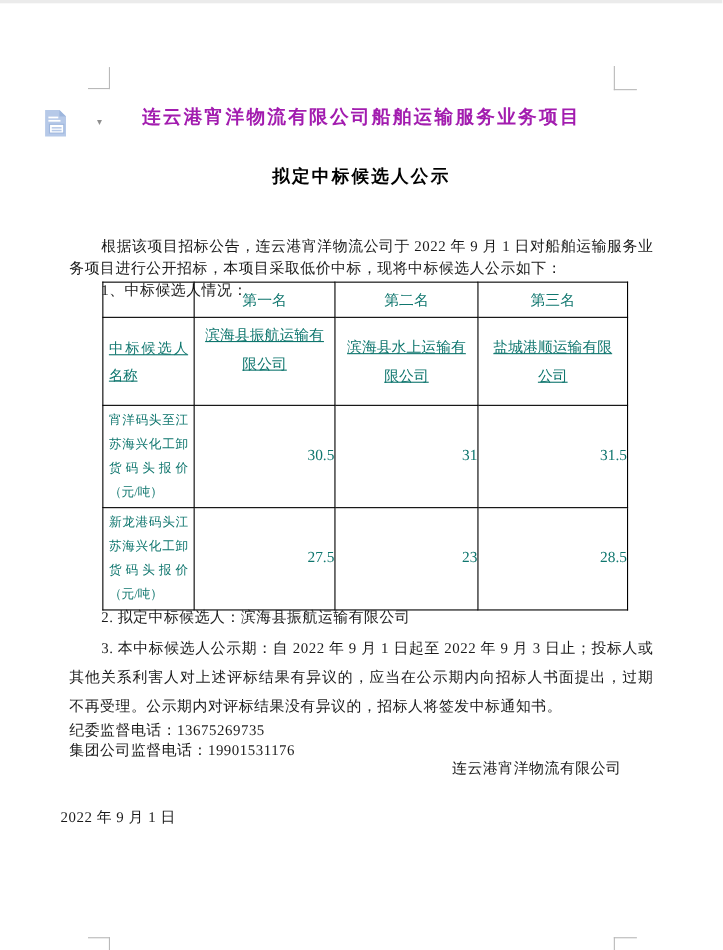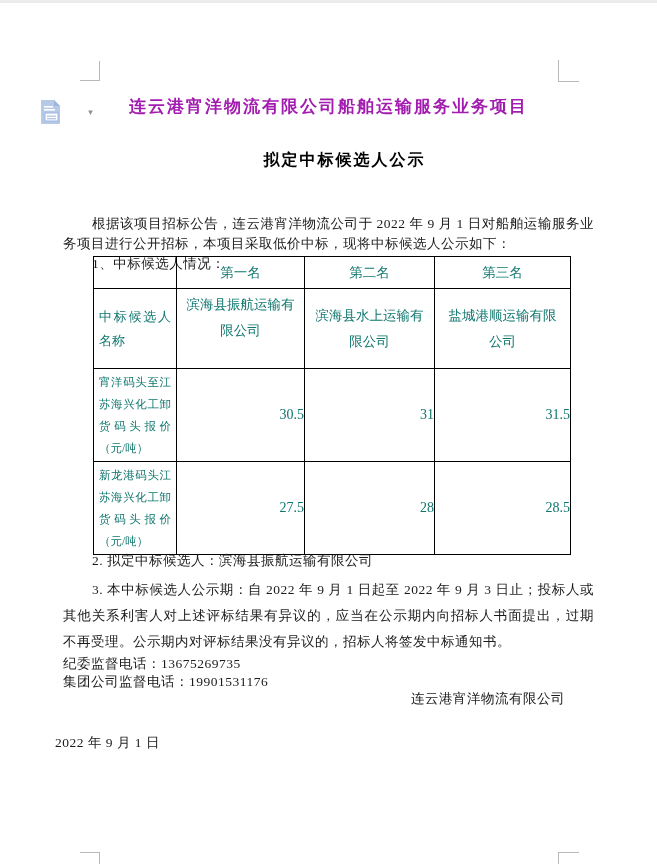--- a/index.html
+++ b/index.html
@@ -24,39 +24,39 @@
   .mark.tl{left:80px;top:61px;width:19px;height:19px;border-right-width:1px;border-bottom-width:1px;}
   .mark.tr{left:558px;top:60px;width:20px;height:21px;border-left-width:1px;border-bottom-width:1px;}
   .mark.bl{left:80px;top:852px;width:19px;height:12px;border-right-width:1px;border-top-width:1px;}
   .mark.br{left:558px;top:852px;width:20px;height:12px;border-left-width:1px;border-top-width:1px;}
 
   .doc-title{
     position:absolute;left:63px;top:95px;width:531px;text-align:center;
     font-size:17px;font-weight:bold;letter-spacing:2px;color:#a21caf;
   }
   .doc-subtitle{
-    position:absolute;left:79px;top:150px;width:531px;text-align:center;
+    position:absolute;left:63px;top:150px;width:531px;text-align:center;
     font-size:16px;font-weight:bold;letter-spacing:2px;color:#000;
   }
   .body-text{font-size:13.5px;letter-spacing:0.5px;}
   .intro{
     position:absolute;left:63px;top:194px;width:531px;line-height:20px;
     text-align:justify;
     margin-top:20px;
   }
   .intro p{margin:0;text-indent:29px;}
 
   table.cand{
     position:absolute;left:93px;top:256px;border-collapse:collapse;table-layout:fixed;
     width:477px;color:#0f766e;
   }
   table.cand td{border:1px solid #000;vertical-align:middle;padding:0;overflow:hidden;}
   tr.hrow{height:32px;}
   tr.hrow td{text-align:center;font-size:13.5px;}
-  tr.names{height:80px;}
+  tr.names{height:80px;text-decoration:underline;}
   tr.names td{text-align:center;font-size:13.5px;line-height:26px;padding:0 8px;}
   tr.names td.lbl{font-size:13px;text-align:justify;line-height:24px;padding:2px 5px;vertical-align:middle;}
   tr.names td.vtop{vertical-align:top;padding-top:3px;}
   tr.price{height:90px;}
   tr.price td{text-align:right;font-size:14px;}
   tr.price td.lbl{font-size:11.5px;text-align:justify;line-height:22px;padding:2px 5px;}
 
   .item2{position:absolute;left:63px;top:551px;width:531px;line-height:20px;text-indent:29px;}
   .item3{position:absolute;left:63px;top:577px;width:531px;line-height:26px;text-align:justify;text-indent:29px;}
   .phone1{position:absolute;left:63px;top:655px;width:531px;line-height:17px;}
@@ -122,21 +122,21 @@
       </tr>
       <tr class="price">
         <td class="lbl">宵洋码头至江苏海兴化工卸货码头报价（元/吨）</td>
         <td>30.5</td>
         <td>31</td>
         <td>31.5</td>
       </tr>
       <tr class="price">
         <td class="lbl">新龙港码头江苏海兴化工卸货码头报价（元/吨）</td>
         <td>27.5</td>
-        <td>28</td>
+        <td>23</td>
         <td>28.5</td>
       </tr>
     </tbody>
   </table>
 
   <div class="item2 body-text">2. 拟定中标候选人：滨海县振航运输有限公司</div>
   <div class="item3 body-text">3. 本中标候选人公示期：自 2022 年 9 月 1 日起至 2022 年 9 月 3 日止；投标人或其他关系利害人对上述评标结果有异议的，应当在公示期内向招标人书面提出，过期不再受理。公示期内对评标结果没有异议的，招标人将签发中标通知书。</div>
   <div class="phone1 body-text">纪委监督电话：13675269735</div>
   <div class="phone2 body-text">集团公司监督电话：19901531176</div>
 

